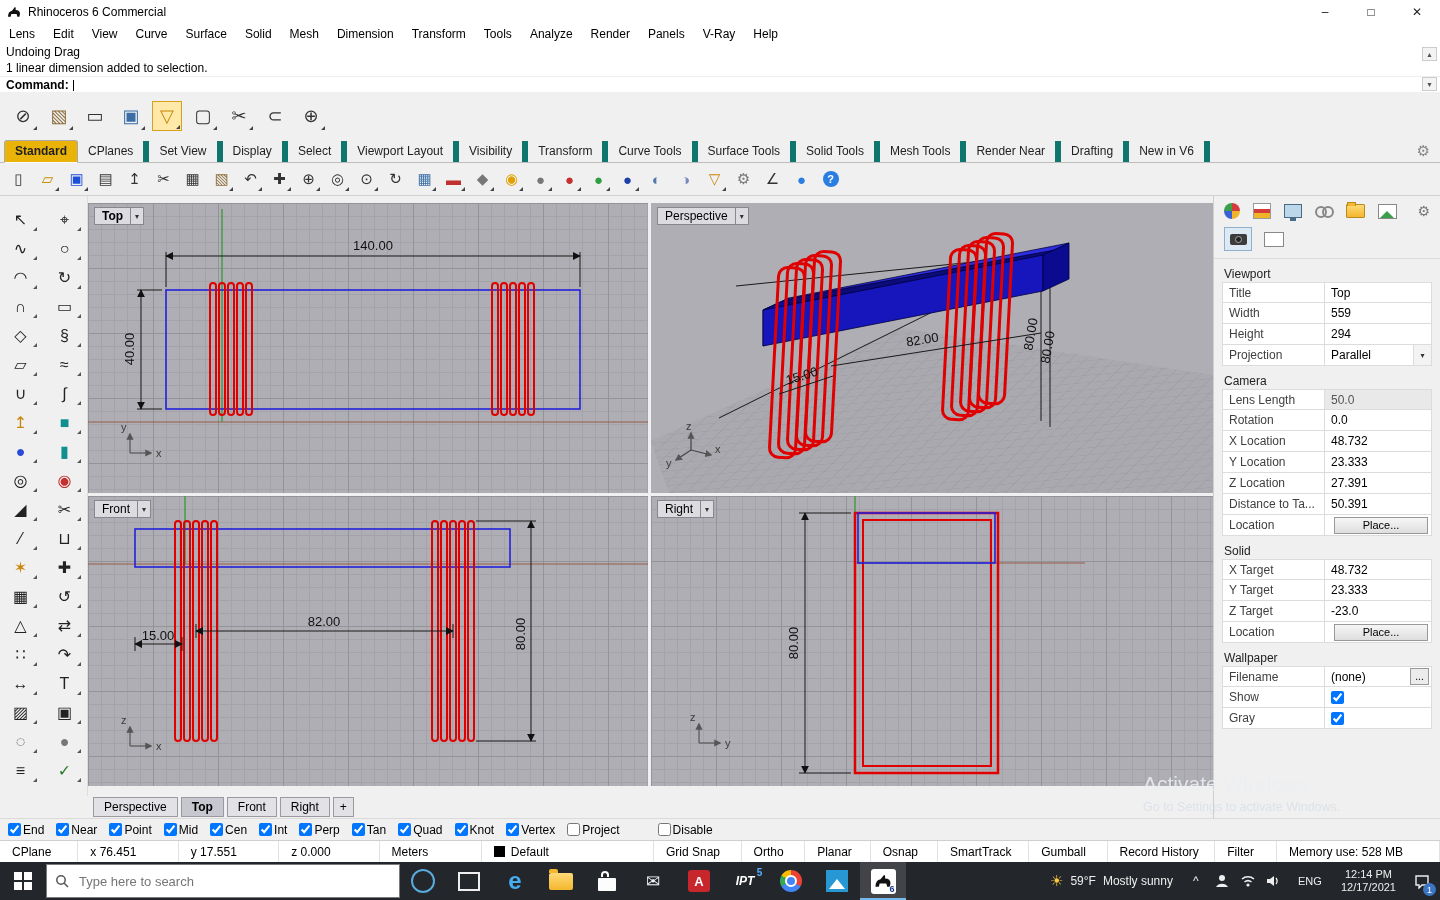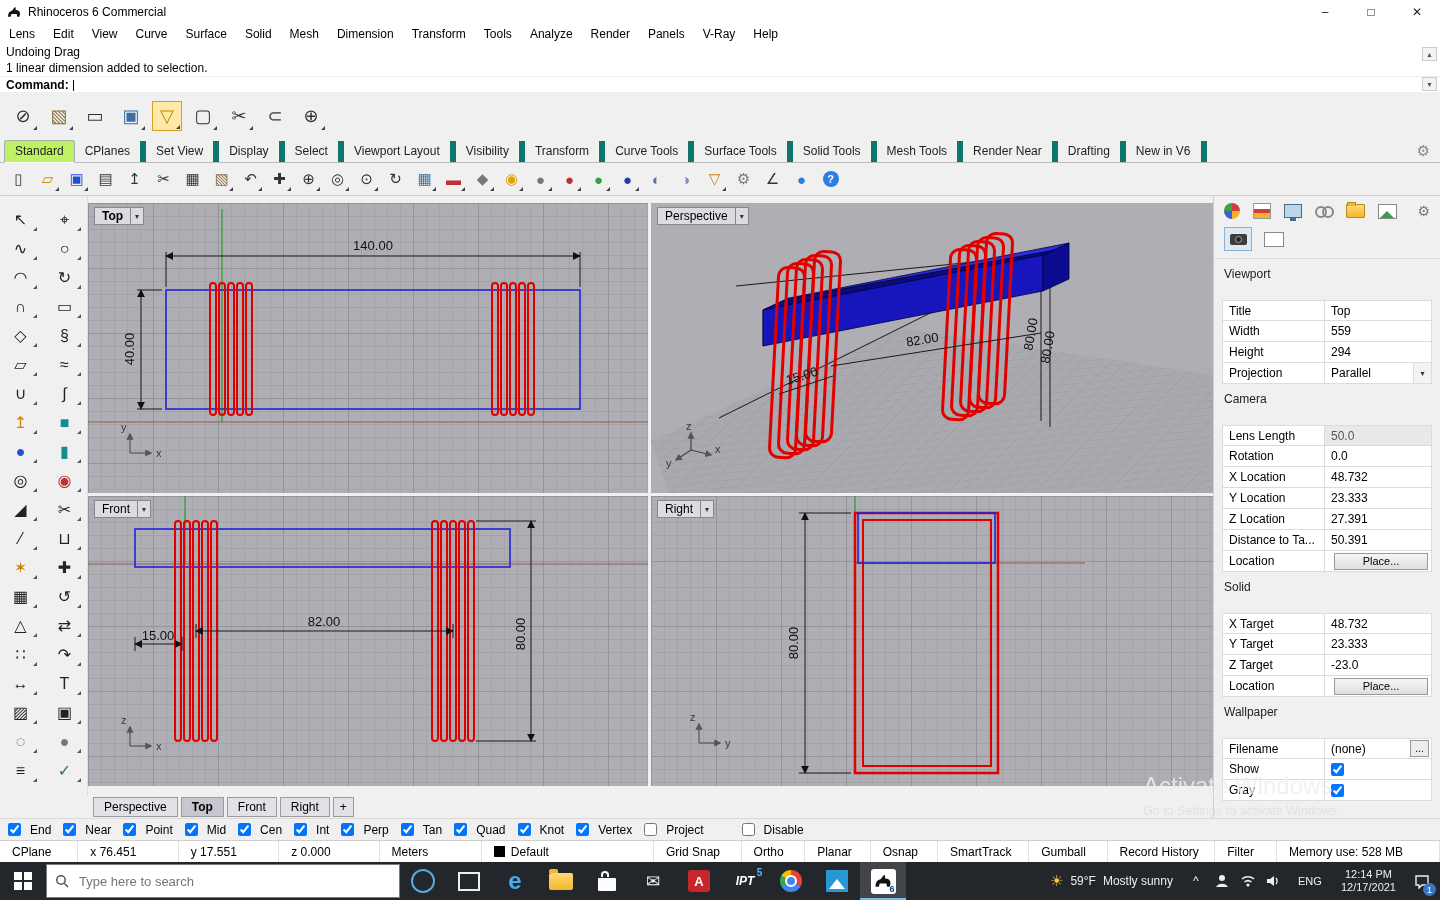--- a/index.html
+++ b/index.html
@@ -21,21 +21,21 @@
 #cmdscroll{position:absolute;right:3px;top:3px;display:flex;flex-direction:column;gap:16px}
 .spinbtn{width:13px;height:12px;font-size:7px;display:flex;align-items:center;justify-content:center;color:#555;background:#f3f3f3;border:1px solid #ccc}
 
 #toolbar1{position:absolute;top:92px;left:0;width:1440px;height:48px;background:#f0f0f0;display:flex;align-items:center;gap:6px;padding-left:8px;box-sizing:border-box}
 .t1{width:30px;height:30px;display:flex;align-items:center;justify-content:center;font-size:18px;color:#333;position:relative}
 .t1.hl{background:#ffe9a8;border:1px solid #d8a020;box-sizing:border-box}
 .dd::after{content:"";position:absolute;right:1px;bottom:1px;border-left:4px solid transparent;border-bottom:4px solid #444}
 
 #tabrow{position:absolute;top:140px;left:0;width:1440px;height:23px;background:#f0f0f0;display:flex;align-items:flex-end;padding-left:4px;box-sizing:border-box;border-bottom:1px solid #bdbdbd}
 .tab{padding:3px 10px 4px;border-right:6px solid #0f766e;color:#222}
-.tab.active{background:#bef264;border:1px solid #aaa;border-bottom:1px solid #fbfbfb;border-radius:3px 3px 0 0;margin-bottom:-1px;font-weight:normal}
+.tab.active{background:#eab308;border:1px solid #aaa;border-bottom:1px solid #fbfbfb;border-radius:3px 3px 0 0;margin-bottom:-1px;font-weight:bold}
 #tabrow .rowgear{margin-left:auto;margin-right:10px;color:#888;font-size:15px;align-self:center}
 
 #toolbar2{position:absolute;top:163px;left:0;width:1440px;height:33px;background:#f0f0f0;display:flex;align-items:center;gap:4px;padding-left:6px;box-sizing:border-box;border-bottom:1px solid #d2d2d2}
 .t2{width:25px;height:25px;display:flex;align-items:center;justify-content:center;font-size:15px;color:#333;position:relative}
 .helpcirc{width:16px;height:16px;border-radius:50%;background:#2a7de1;color:#fff;font-weight:bold;font-size:11px;display:flex;align-items:center;justify-content:center}
 
 .copen{color:#c8920a}.cdkblue{color:#1d4ed8}.cpaste{color:#8a6d3b}.csteel{color:#3a6ea5}.cnamed{color:#c03030}
 .cgray{color:#777}.clamp{color:#e0a000}.cred{color:#c23030}.cpreview{color:#2f9e44}.cnavy{color:#1c3faa}
 .cghost{color:#5577aa}.cxray{color:#7788bb}.cgold{color:#c8850a}.cearth{color:#2a7de1}.cteal{color:#0f8f8f}
 .cblue{color:#2a4bd8}.cgreen{color:#2a7a2a}
@@ -72,43 +72,43 @@
 .ptfolder::before{content:"";position:absolute;top:-3px;left:0;width:7px;height:3px;background:#f4b72e;border:1px solid #b98a1d;border-bottom:none}
 .ptimage{width:17px;height:13px;background:#fff;border:1px solid #888;position:relative;overflow:hidden}
 .ptimage::after{content:"";position:absolute;left:1px;bottom:0;border-left:7px solid transparent;border-right:7px solid transparent;border-bottom:7px solid #3b9e4a}
 .ptgear{margin-left:auto;color:#777;font-size:14px}
 .ptabs2{display:flex;gap:8px;padding:3px 10px 7px;border-bottom:1px solid #dcdcdc}
 .pt2{width:26px;height:22px;border:1px solid transparent}
 .pt2.active{border:1px solid #8fb0cc;background:#dde9f4}
 .ptcam{width:17px;height:11px;background:#3c3c3c;border-radius:2px;position:relative}
 .ptcam .lens{position:absolute;left:5px;top:2px;width:7px;height:7px;border-radius:50%;background:#222;border:1px solid #aaa;box-sizing:border-box}
 .ptrect{width:18px;height:13px;background:#fff;border:1px solid #888}
-.psec{padding:8px 10px 19px;color:#222}
+.psec{padding:8px 10px 1px;color:#222}
 .pgrid{margin:0 8px}
 .prow{display:flex;height:21px;border:1px solid #dcdcdc;border-top:none;background:#fff;align-items:center;box-sizing:border-box}
 .prow.first{border-top:1px solid #dcdcdc}
-.plabel{width:102px;padding-left:6px;border-right:1px solid #dcdcdc;height:100%;display:flex;align-items:center;color:#000000;box-sizing:border-box;white-space:nowrap;overflow:hidden}
+.plabel{width:102px;padding-left:6px;border-right:1px solid #dcdcdc;height:100%;display:flex;align-items:center;color:#404040;box-sizing:border-box;white-space:nowrap;overflow:hidden}
 .pval{flex:1;padding-left:6px;display:flex;align-items:center;height:100%;box-sizing:border-box}
 .pval.dis{background:#e9e9e9;color:#555}
 .pbtn{flex:1;margin:2px 3px;height:15px;background:linear-gradient(#f6f6f6,#dedede);border:1px solid #999;font-size:11px;display:flex;align-items:center;justify-content:center}
 .dropbtn{margin-left:auto;width:17px;height:100%;border-left:1px solid #dcdcdc;display:flex;align-items:center;justify-content:center;font-size:8px;color:#333;background:#f3f3f3}
 .browsebtn{margin-left:auto;margin-right:2px;width:17px;height:15px;border:1px solid #999;background:#ececec;font-size:10px;display:flex;align-items:center;justify-content:center}
 .pval input[type=checkbox]{margin:0}
 
 #watermark{position:absolute;left:1143px;top:772px;z-index:40;pointer-events:none}
-#watermark .l1{font-size:24px;color:rgba(235,238,242,.85)}
+#watermark .l1{font-size:21px;color:rgba(235,238,242,.85)}
 #watermark .l2{font-size:12.5px;color:rgba(215,222,230,.8);margin-top:4px}
 
 #vptabs{position:absolute;left:88px;top:796px;width:1125px;height:22px;background:#f0f0f0;display:flex;align-items:center;gap:3px;padding-left:5px;box-sizing:border-box}
 .vtab{padding:2px 10px;background:#e2e2e6;border:1px solid #9a9aa0;font-size:12px}
 .vtab.active{background:#c7c7cf;font-weight:bold}
 .vtab.plus{padding:2px 6px}
 
 #osnapbar{position:absolute;left:0;top:818px;width:1440px;height:22px;background:#f0f0f0;display:flex;align-items:center;padding-left:8px;gap:12px;box-sizing:border-box;border-top:1px solid #dadada}
-.osnap-item{display:flex;align-items:center;gap:9px}
+.osnap-item{display:flex;align-items:center;gap:2px}
 .osnap-item input{width:13px;height:13px;margin:0}
 .osnap-disable{margin-left:26px}
 
 #statusbar{position:absolute;left:0;top:840px;width:1440px;height:22px;background:#fff;border-top:1px solid #cfcfcf;display:flex;align-items:stretch;box-sizing:border-box}
 .sbc{display:flex;align-items:center;padding:0 12px;border-right:1px solid #e2e2e2;white-space:nowrap}
 .sbc.b{font-weight:normal}
 .sb-swatch{width:11px;height:11px;background:#000;margin-right:6px;display:inline-block}
 
 #taskbar{position:absolute;left:0;top:862px;width:1440px;height:38px;background:#23262b;display:flex;align-items:center;color:#eee}
 .taskbtn{width:46px;height:38px;display:flex;align-items:center;justify-content:center;position:relative;flex:none}

